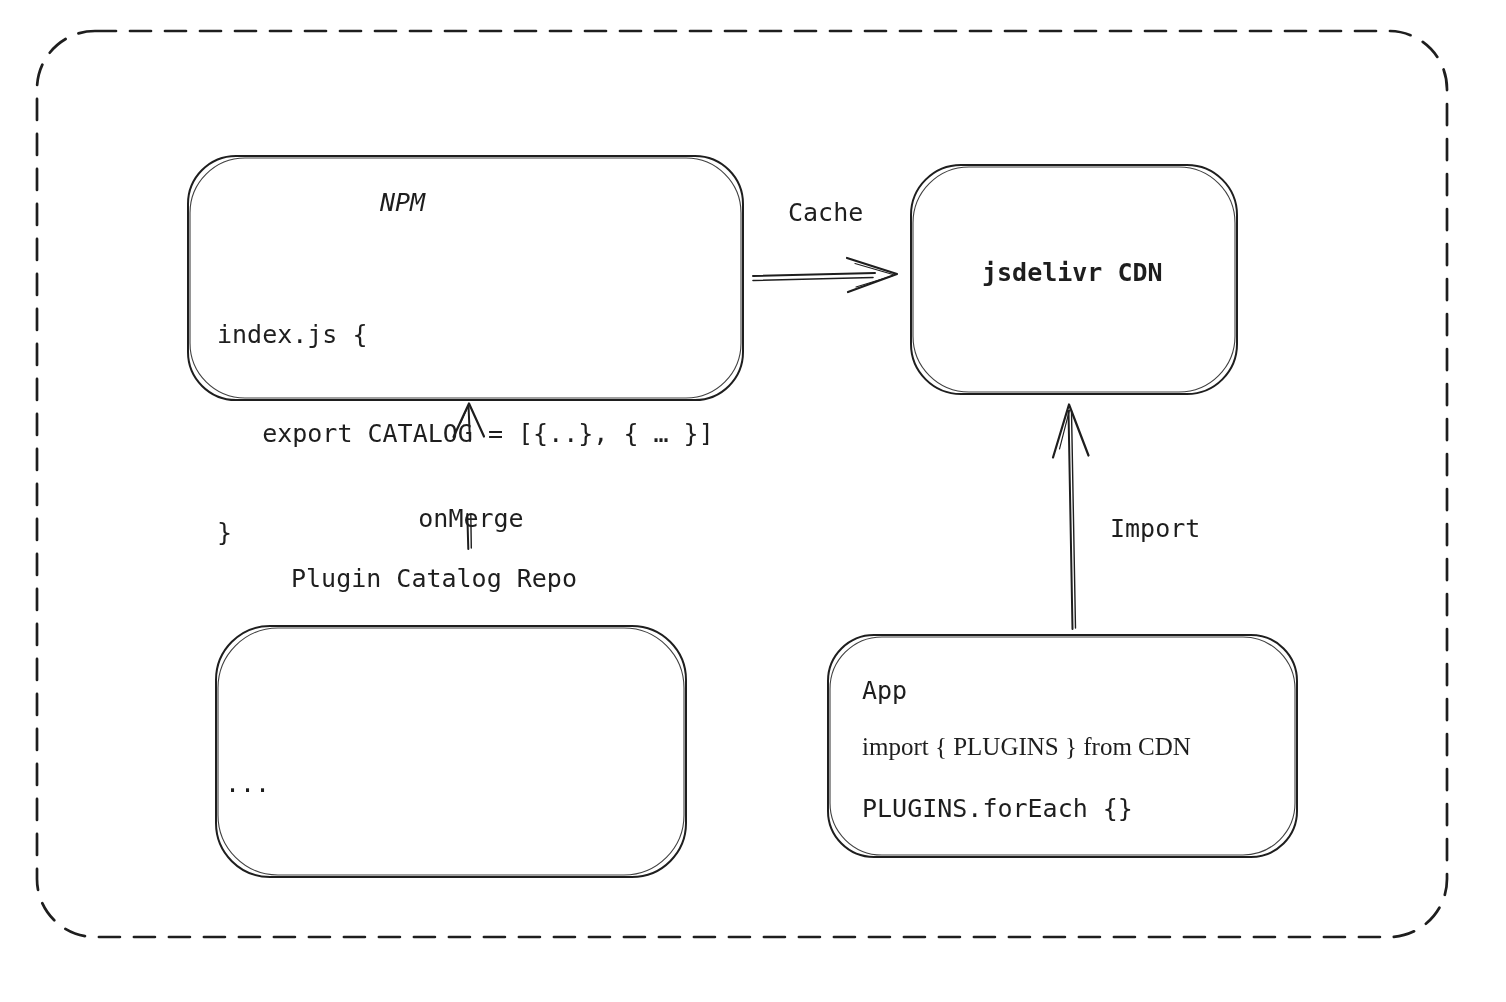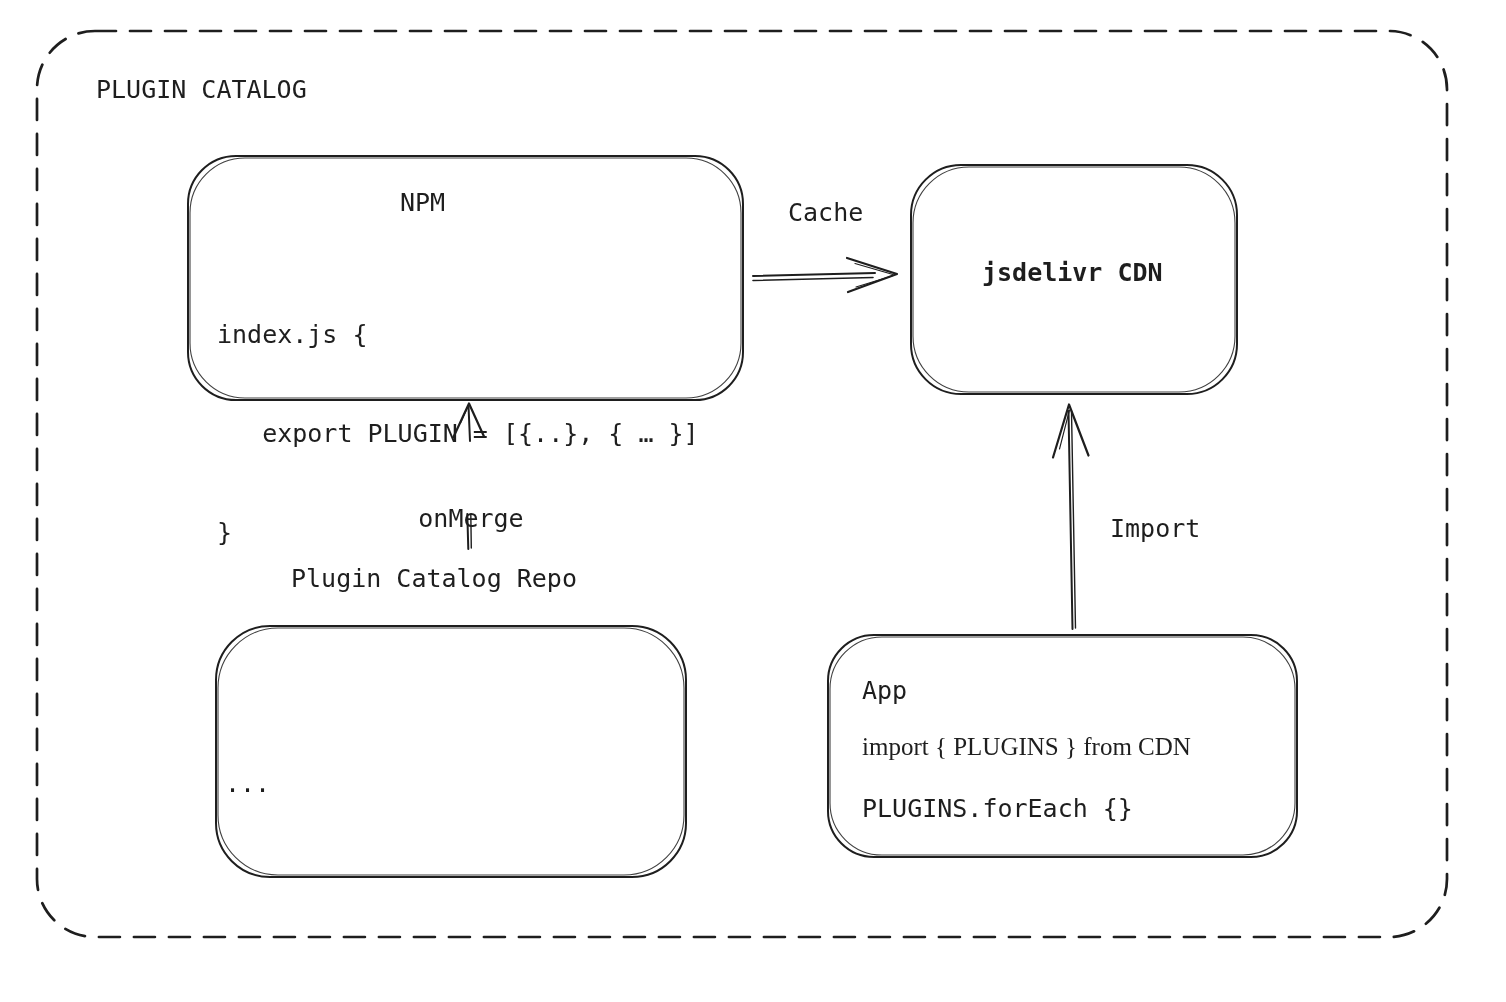--- a/index.html
+++ b/index.html
@@ -85,26 +85,25 @@
     </g>
 
     <g>
       <path d="M1072.5 629 L1068.5 411" stroke-width="2"></path>
       <path d="M1075.5 628 L1071.5 411" stroke-width="1.4"></path>
       <path d="M1053 457.5 L1069 404.5 L1088.5 455.5" stroke-width="2.2"></path>
       <path d="M1059.5 449 L1069.5 410" stroke-width="1.1"></path>
     </g>
   </svg>
 
-  <div class="txt" style="left:96px; top:73px;">PLUGIN CATALOG</div>
 
-  <div class="txt" style="left:400px; top:186px;">NPM</div>
+  <div class="txt" style="left:380px; top:186px;font-style:italic;">NPM</div>
   <div class="txt code-block" style="left:217px; top:252px;">
     <div>index.js {</div>
-    <div>   export PLUGIN = [{..}, { … }]</div>
+    <div>   export CATALOG = [{..}, { … }]</div>
     <div>}</div>
   </div>
 
   <div class="txt" style="left:788px; top:196px;">Cache</div>
 
   <div class="txt" style="left:982px; top:256px;font-weight:bold;">jsdelivr CDN</div>
 
   <div class="txt build-label" style="left:341px; top:441px; width:260px;">
     <div>onMerge</div>
   </div>

